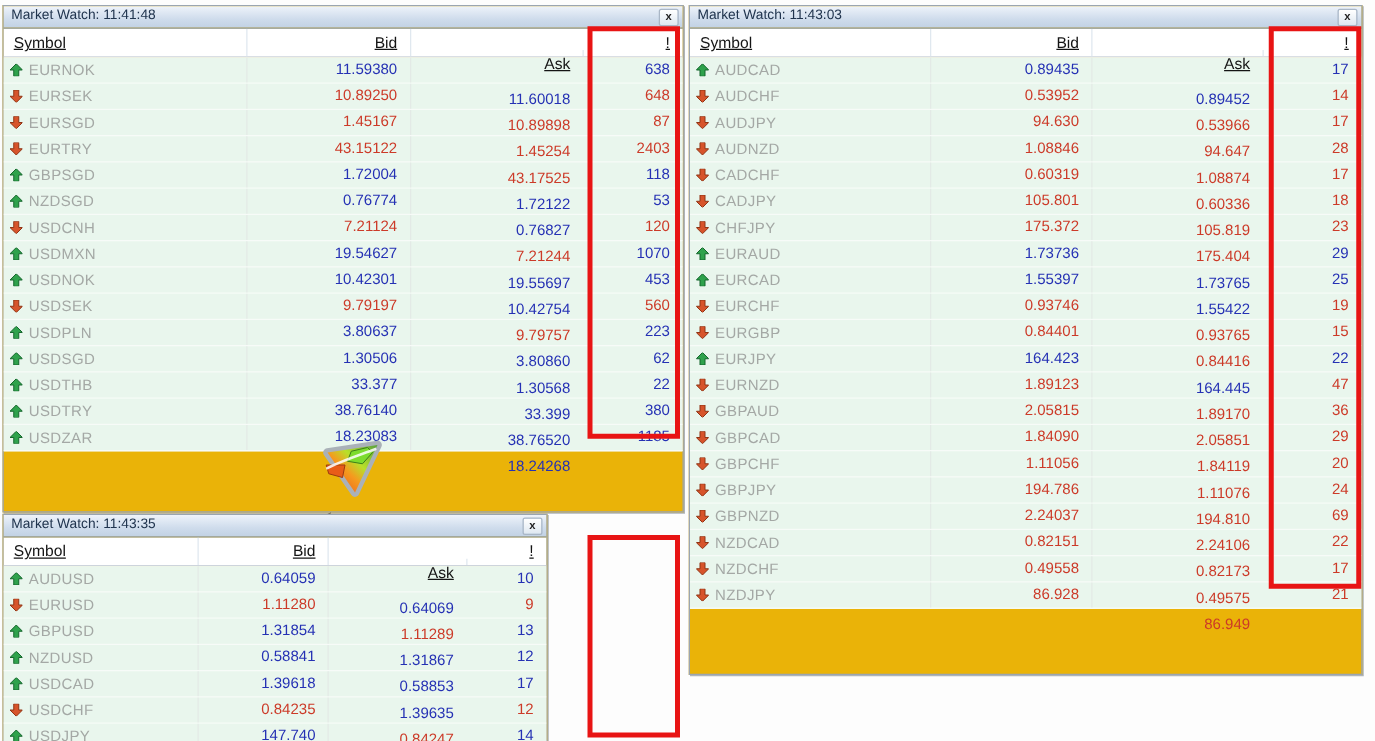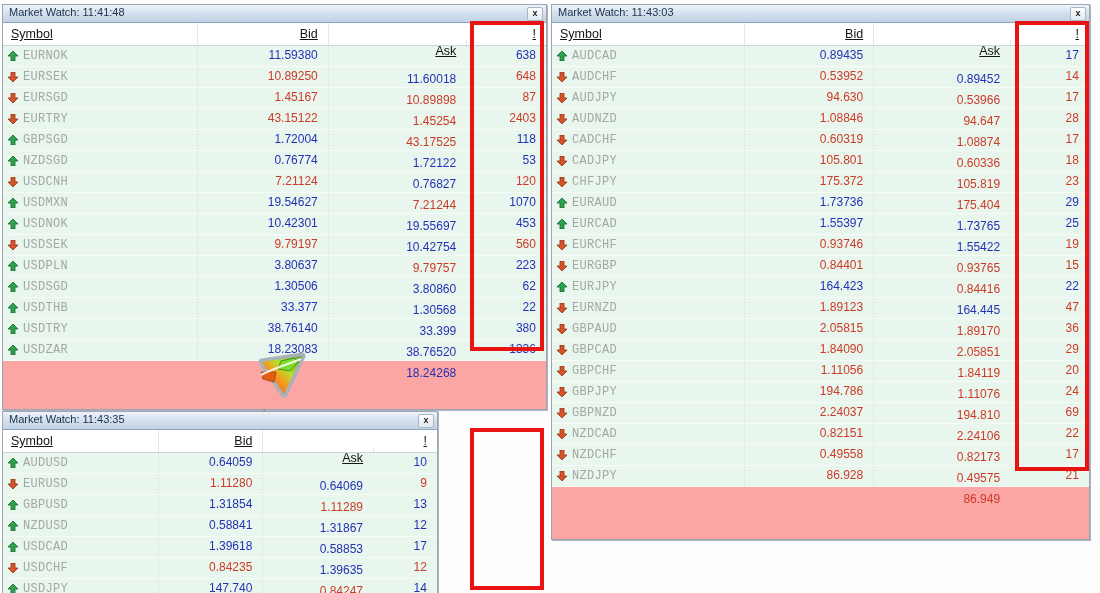--- a/index.html
+++ b/index.html
@@ -1,19 +1,19 @@
 <!DOCTYPE html>
 <html style="--up: #2531b4; --down: #cc3a28; --highlight: #e81414;"><head>
 <meta charset="utf-8">
 <style>
   html,body{margin:0;padding:0;}
   body{font-family:"Liberation Sans","DejaVu Sans",sans-serif;background:#fbfbfb;}
   .screen{position:relative;width:1100px;height:593px;background:#f2f3f4;overflow:hidden;}
   .screen-bg{position:absolute;inset:0;background:#fdfdfd;}
-  .panel{position:absolute;background:#fca5a5;border:1px solid #9aa5b1;box-shadow:1px 1px 0 rgba(110,120,130,.55);box-sizing:border-box;}
+  .panel{position:absolute;background:#eab308;border:1px solid #9aa5b1;box-shadow:1px 1px 0 rgba(110,120,130,.55);box-sizing:border-box;}
   .panel1{left:2px;top:4px;width:545px;height:406px;}
   .panel2{left:551px;top:4px;width:539px;height:536px;}
   .panel3{left:2px;top:411px;width:436px;height:182px;}
   .titlebar{position:relative;height:17px;background:linear-gradient(#eef3fa,#cfdcec 60%,#c2d2e4);border-bottom:1px solid #8fa3bd;}
   .titlebar .title{position:absolute;left:6px;top:1px;font-size:11px;color:#20344e;letter-spacing:0;}
   .titlebar .close{position:absolute;right:3px;top:2px;width:14px;height:12px;line-height:11px;text-align:center;
     font-size:9px;font-weight:bold;color:#222;background:linear-gradient(#ffffff,#dfe8f1);
     border:1px solid #a9b6c6;border-radius:2px;cursor:pointer;}
   .header{display:flex;height:22px;line-height:22px;background:#ffffff;border-bottom:1px solid #cdd4dc;font-size:12.5px;color:#141414;text-decoration:underline;}
   .header .hcell{box-sizing:border-box;border-right:1px solid #e0e8ef;}
@@ -21,21 +21,21 @@
   .h-symbol{width:36%;padding-left:8px;text-align:left;}
   .h-num{text-align:right;padding-right:10px;}
   .h-bid{width:24%;}
   .h-ask{width:25.5%;margin-top:17px;}
   .h-spread{width:14.5%;}
   .rows{background:#ffffff;}
   .row{display:flex;height:20px;line-height:19px;background:#e9f6ed;border-bottom:1px solid #f7fbf8;cursor:default;}
   .cell{box-sizing:border-box;border-right:1px solid #e3eae6;font-size:12px;}
   .cell:last-child{border-right:none;}
   .c-symbol{width:36%;padding-left:5px;display:flex;align-items:center;gap:5px;}
-  .c-symbol .sym{color:#a4a8a5;font-size:12px;letter-spacing:.3px;font-family:Liberation Mono, monospace;}
+  .c-symbol .sym{color:#a4a8a5;font-size:12px;letter-spacing:.3px;}
   .c-num{text-align:right;padding-right:10px;font-size:12px;}
   .c-bid{width:24%;}
   .c-ask{width:25.5%;margin-top:24px;}
   .c-spread{width:14.5%;}
   .up{color:var(--up,#2531b4);}
   .down{color:var(--down,#cc3a28);}
   .arrow{flex:0 0 auto;display:block;}
   .redbox{position:absolute;border:4px solid var(--highlight,#e81414);box-sizing:border-box;z-index:6;pointer-events:none;}
   .red1{left:470px;top:21px;width:74px;height:330px;}
   .red2{left:1015px;top:21px;width:74px;height:450px;}
@@ -217,21 +217,21 @@
     </div>
     <div class="row">
       <div class="cell c-symbol">
             <svg class="arrow" width="10" height="10" viewBox="0 0 10 10">
               <path d="M5 0L10 5H7V10H3V5H0Z" fill="#2fa24c" stroke="#15662c" stroke-width="0.8"></path>
             </svg>
             <span class="sym">USDZAR</span>
           </div>
       <div class="cell c-num c-bid up">18.23083</div>
       <div class="cell c-num c-ask up">18.24268</div>
-      <div class="cell c-num c-spread up">1336</div>
+      <div class="cell c-num c-spread up">1185</div>
     </div>
       </div>
     <div class="logo-wrap">
       <svg width="66" height="50" viewBox="0 0 66 50">
         <defs>
           <linearGradient id="lg" x1="0" y1="1" x2="1" y2="0">
             <stop offset="0" stop-color="#e8491f"></stop>
             <stop offset="0.42" stop-color="#f59a1e"></stop>
             <stop offset="0.62" stop-color="#b8e02a"></stop>
             <stop offset="1" stop-color="#59a13e"></stop>

